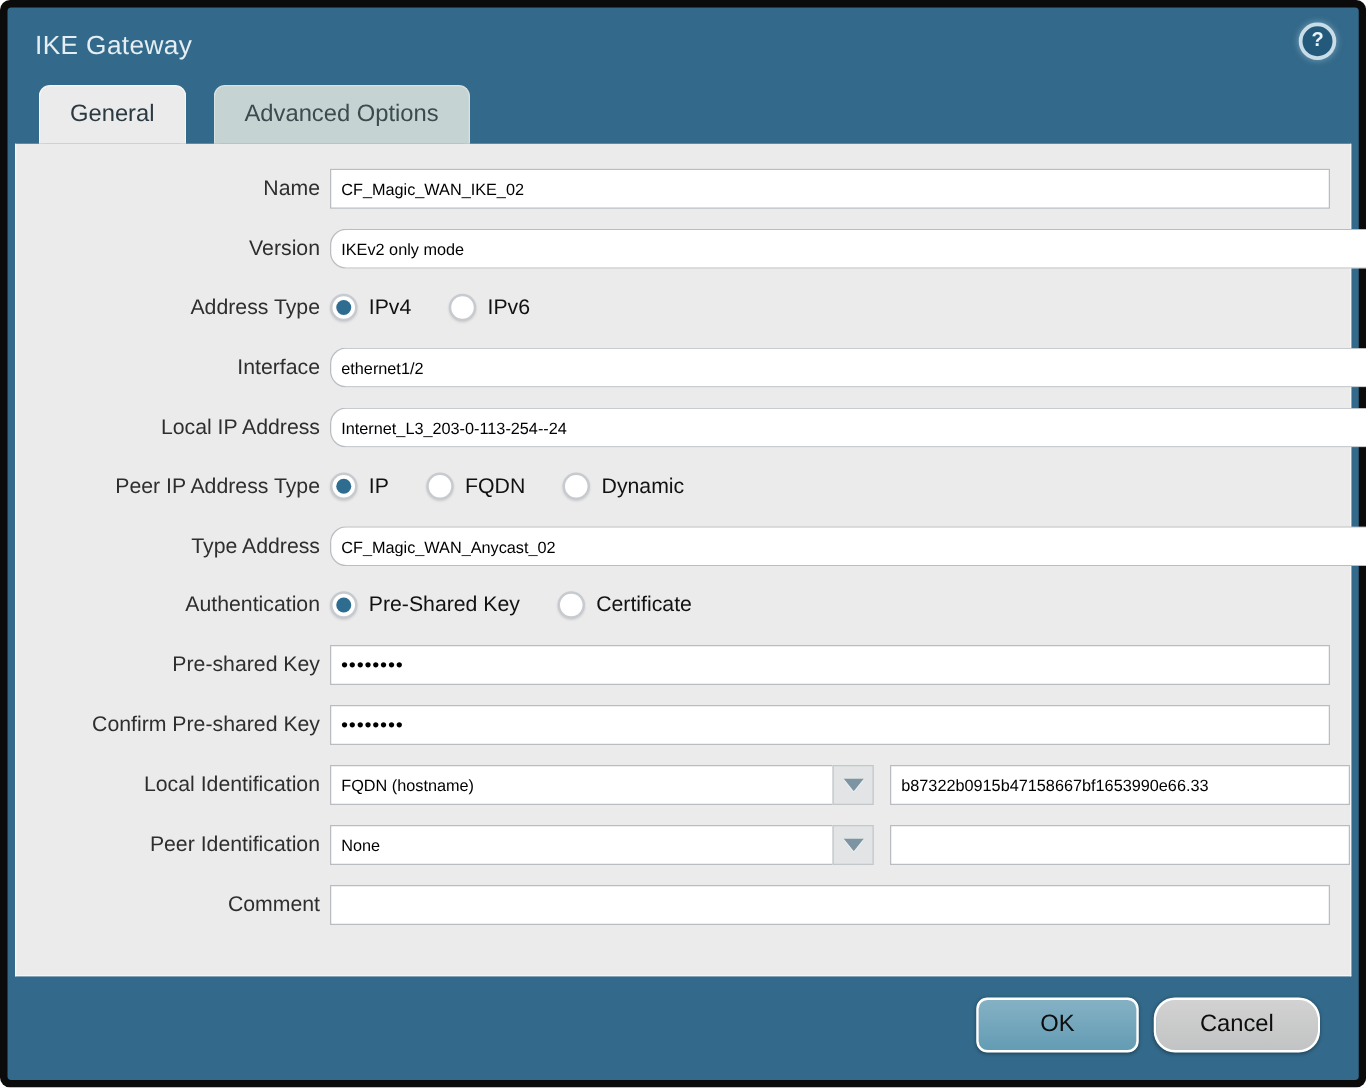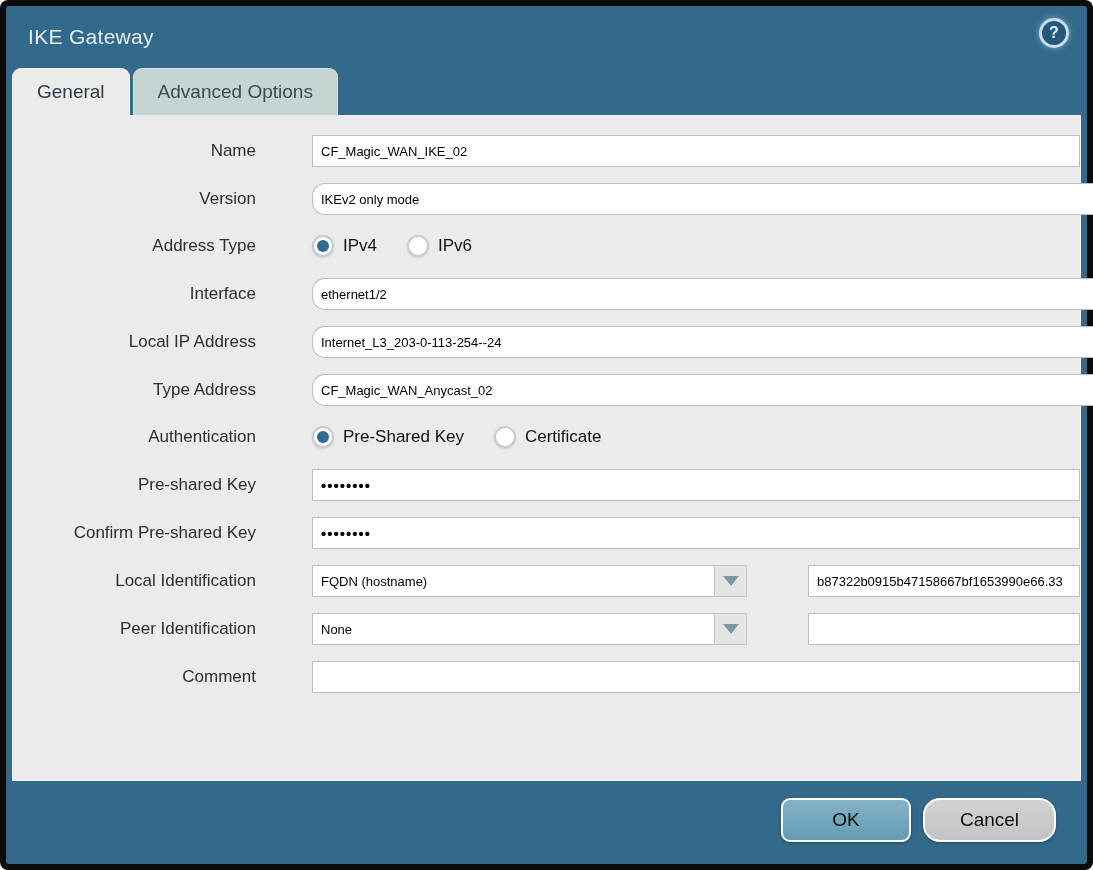--- a/index.html
+++ b/index.html
@@ -9,29 +9,29 @@
   
   .titlebar{height:62px;display:flex;align-items:center;padding:0 22px;box-sizing:border-box;position:relative;}
   .title{color:#e4eef3;font-size:21px;letter-spacing:.3px;}
   .help{position:absolute;right:18px;top:12px;width:24px;height:24px;border-radius:50%;
         background:#235a7c;border:3px solid #c9dde8;color:#eaf4fa;font-size:16px;font-weight:bold;
         display:flex;align-items:center;justify-content:center;box-shadow:0 0 6px rgba(200,225,240,.5);cursor:pointer;}
 
   
   .tabs{display:flex;margin-left:6px;gap:3px;height:47px;align-items:flex-end;}
   .tab{height:47px;display:flex;align-items:center;padding:0 24px;font-size:19px;
-       border-radius:9px 9px 0 0;cursor:pointer;box-sizing:border-box;}
+       border-radius:9px 9px 0 0;cursor:pointer;box-sizing:border-box;margin-left:19px;}
   .tab.active{background:#ebebeb;color:#2b3a42;border:1px solid #f6f6f6;border-bottom:none;}
   .tab.inactive{background:#c6d3d3;color:#3b4b4e;border:1px solid #d9e2e2;border-bottom:none;}
 
   
   .panel{margin:0 6px;background:#ebebeb;height:666px;box-sizing:border-box;padding-top:20px;
          border:1px solid #f6f6f6;border-top:none;flex:none;}
 
-  .row{display:flex;align-items:center;margin-bottom:16px;gap:48px;}
+  .row{display:flex;align-items:center;margin-bottom:16px;}
   .lbl{width:243px;text-align:right;margin-right:8px;font-size:17px;color:#2e2e2e;flex:none;}
   .txt{height:32px;border:1px solid #b9bdc1;background:#fff;font-family:"Liberation Sans",sans-serif;
        font-size:13px;color:#000;padding:0 8px;box-sizing:border-box;outline:none;}
   .w-full{width:800px;}
   .combo{display:flex;align-items:stretch;}
   .combo .txt{border-right:none;}
   .combo-full .txt{width:852px;border-radius:13px;}
   .combo-half .txt{width:402px;}
   .dd-btn{width:33px;height:32px;background:#e2e4e5;border:1px solid #c3c7ca;box-sizing:border-box;
           display:flex;align-items:center;justify-content:center;cursor:pointer;}
@@ -114,20 +114,31 @@
       <div class="row">
         <label class="lbl">Local IP Address</label>
         <div class="combo combo-full">
           <input class="txt" value="Internet_L3_203-0-113-254--24" style="">
           <div class="dd-btn">
             <span class="dd-arrow"></span>
           </div>
         </div>
       </div>
 
+      <div class="row radio-row">
+        <label class="lbl">Peer IP Address Type</label>
+        <div class="radio-group">
+          <span class="radio checked"></span>
+          <span class="opt">IP</span>
+          <span class="radio"></span>
+          <span class="opt">FQDN</span>
+          <span class="radio"></span>
+          <span class="opt">Dynamic</span>
+        </div>
+      </div>
 
       <div class="row">
         <label class="lbl">Type Address</label>
         <div class="combo combo-full">
           <input class="txt" value="CF_Magic_WAN_Anycast_02" style="">
           <div class="dd-btn">
             <span class="dd-arrow"></span>
           </div>
         </div>
       </div>

